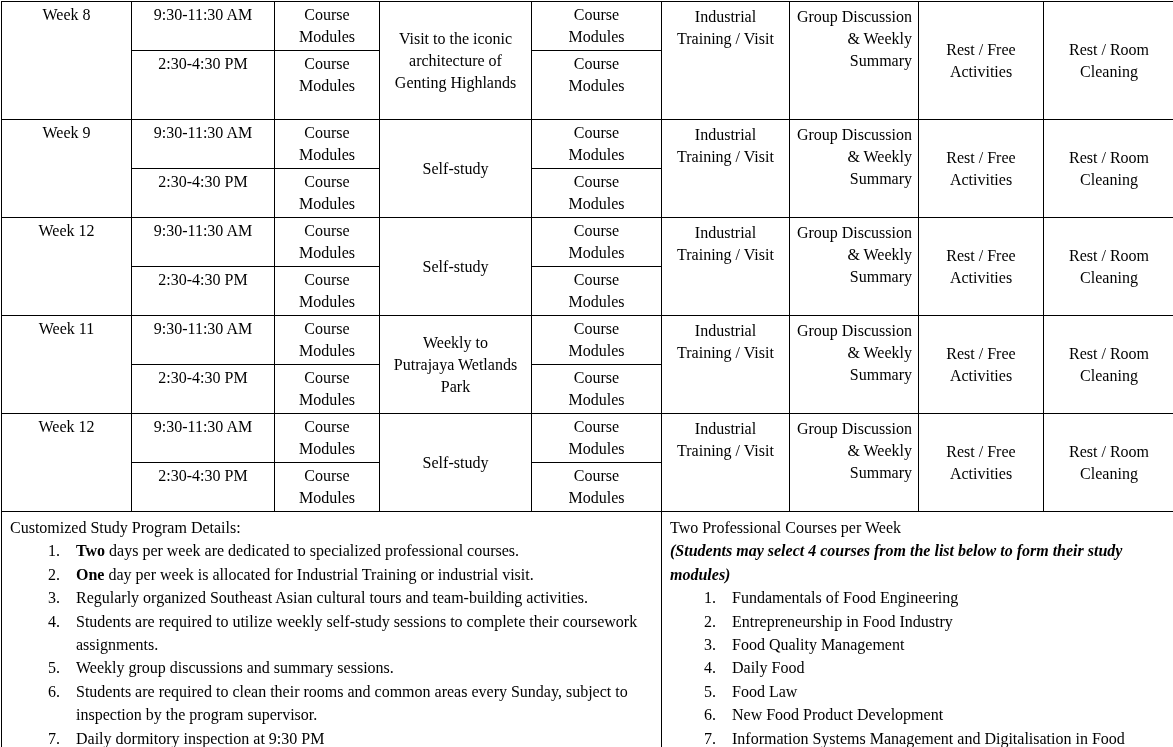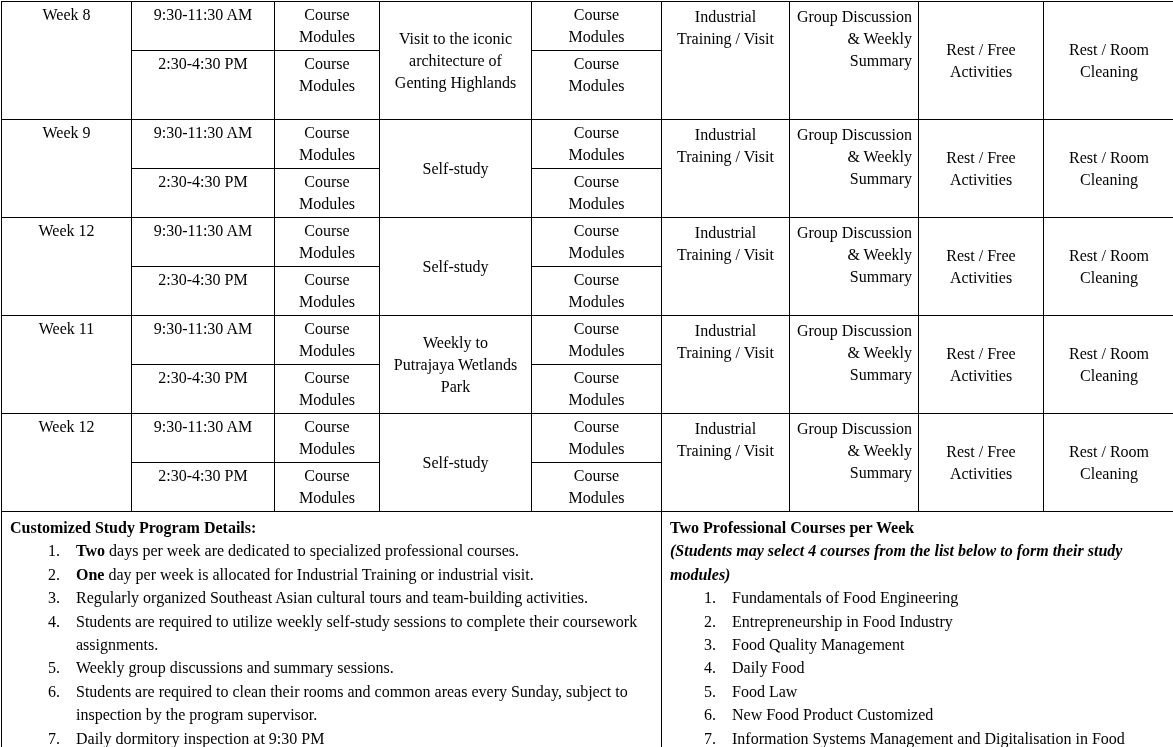--- a/index.html
+++ b/index.html
@@ -26,21 +26,21 @@
   td.c-cm     { vertical-align: top; }
   td.c-cm5    { padding: 2px 16px; }
   td.c-activity { vertical-align: middle; padding: 2px 13px; }
   td.c-ind    { vertical-align: top; padding-top: 4px; }
   td.c-group  { vertical-align: top; padding-top: 4px; text-align: right; }
   td.c-rest   { vertical-align: middle; }
   td.bottom-cell {
     text-align: left; vertical-align: top;
     line-height: 23.4px; padding: 4px 8px 0 8px;
   }
-  .section-title { font-weight: bold; }
+  .section-title { font-weight: normal; }
   .section-subtitle { font-weight: bold; font-style: italic; }
   .li { position: relative; padding-left: 66px; }
   .li .num { position: absolute; left: 38px; top: 0; }
   .courses-block .li { padding-left: 62px; }
   .courses-block .li .num { left: 34px; }
 </style>
 </head>
 <body>
 
 <div id="page">
@@ -154,20 +154,20 @@
         </td>
         <td class="bottom-cell courses-block" colspan="4">
           <div class="section-title">Two Professional Courses per Week</div>
           <div class="section-subtitle">(Students may select 4 courses from the list below to form their study modules)</div>
           <div id="courses-list">
               <div class="li"><span class="num">1.</span><span>Fundamentals of Food Engineering</span></div>
               <div class="li"><span class="num">2.</span><span>Entrepreneurship in Food Industry</span></div>
               <div class="li"><span class="num">3.</span><span>Food Quality Management</span></div>
               <div class="li"><span class="num">4.</span><span>Daily Food</span></div>
               <div class="li"><span class="num">5.</span><span>Food Law</span></div>
-              <div class="li"><span class="num">6.</span><span>New Food Product Customized</span></div>
+              <div class="li"><span class="num">6.</span><span>New Food Product Development</span></div>
               <div class="li"><span class="num">7.</span><span>Information Systems Management and Digitalisation in Food Industry</span></div>
             </div>
         </td>
       </tr>
     </tbody>
   </table>
 </div>
 
 </body></html>

